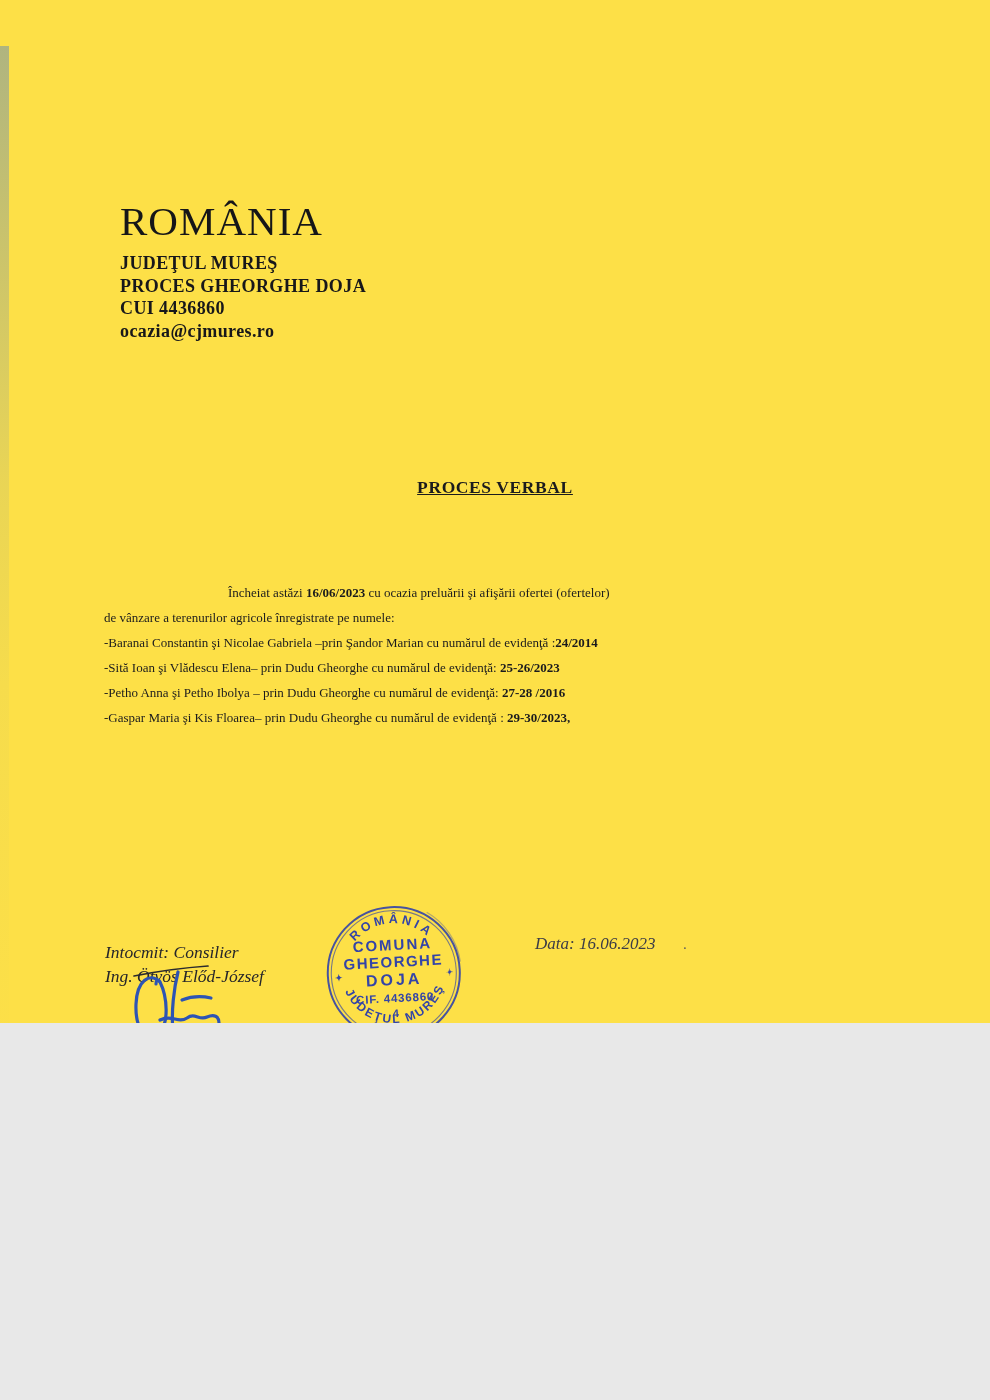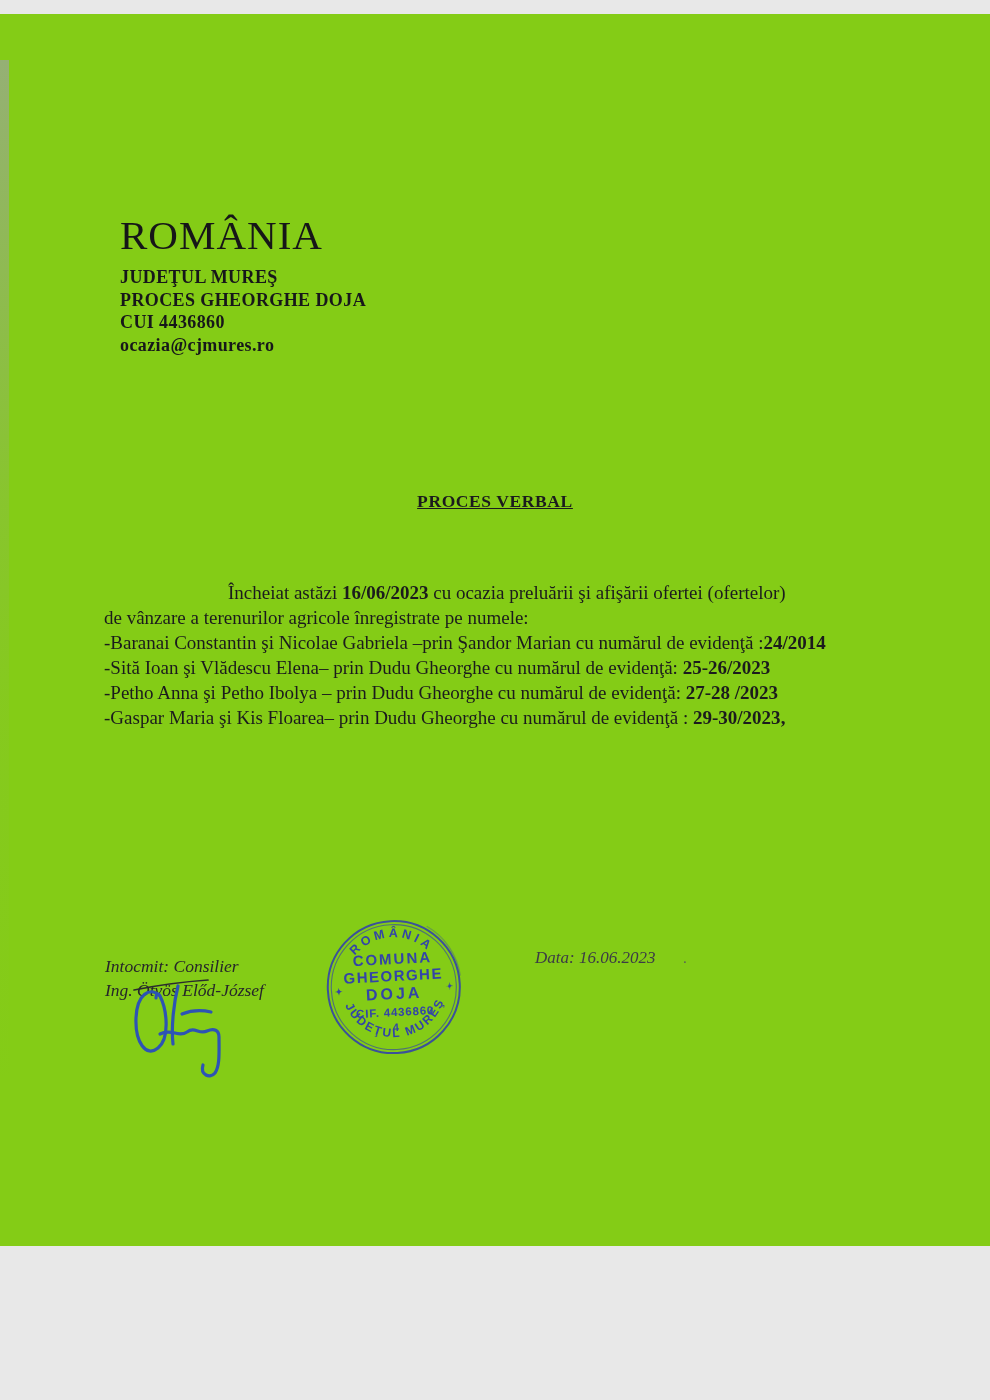--- a/index.html
+++ b/index.html
@@ -1,23 +1,22 @@
 <!DOCTYPE html>
 <html><head>
 <meta charset="utf-8">
 <style>
   html,body{margin:0;padding:0;background:#e8e8e8;}
   .page{
     position:relative;
-    width:990px;height:1232px;
-    background:#84cc16;
+    width:990px;height:1023px;
+    background:#fde047;
     overflow:hidden;
     font-family:"Liberation Serif", serif;
     color:#1b1b1d;
-    margin-top:14px;
   }
   
   .edge-strip{
     position:absolute;left:0;top:46px;width:9px;height:1030px;
     background:linear-gradient(180deg,
       rgba(154,168,143,0.78) 0%,
       rgba(154,168,143,0.48) 22%,
       rgba(154,168,143,0.20) 42%,
       rgba(154,168,143,0.07) 62%,
       rgba(154,168,143,0.0) 100%);
@@ -26,22 +25,22 @@
   .country{
     font-size:41px;line-height:50px;font-weight:400;
     letter-spacing:1px;color:#161618;
   }
   .lh-lines{margin-top:6px;font-weight:bold;font-size:18px;line-height:22.5px;letter-spacing:0.4px;color:#17171a;}
   .doc-title{
     position:absolute;left:0;top:477px;width:990px;
     text-align:center;font-weight:bold;font-size:17.5px;letter-spacing:0.6px;text-decoration:underline;
   }
   .body-block{
-    position:absolute;left:104px;top:566px;width:800px;
-    font-size:19px;line-height:25px;white-space:nowrap;
+    position:absolute;left:104px;top:580px;width:800px;
+    font-size:13px;line-height:25px;white-space:nowrap;
   }
   .intro-line1{padding-left:124px;}
   .entry b, .intro-line1 b{font-weight:bold;}
   .sig-block{position:absolute;left:105px;top:940px;font-style:italic;font-size:17.5px;line-height:24px;color:#26262a;}
   .strike-svg{position:absolute;left:130px;top:960px;}
   .signature-svg{position:absolute;left:126px;top:966px;}
   .stamp-wrap{position:absolute;left:322px;top:900px;transform:rotate(-3deg);}
   .date-block{position:absolute;left:535px;top:934px;font-style:italic;font-size:17px;color:#3c3c46;}
   .date-block .stray{display:inline-block;margin-left:28px;color:#55555e;font-size:14px;}
 </style>
@@ -62,21 +61,21 @@
     </div>
   </div>
 
   <div class="doc-title">PROCES VERBAL</div>
 
   <div class="body-block">
     <div class="intro-line1"><span>Încheiat astăzi </span><b>16/06/2023</b><span> cu ocazia preluării şi afişării ofertei (ofertelor)</span></div>
     <div>de vânzare a terenurilor agricole înregistrate pe numele:</div>
     <div class="entry"><span>-Baranai Constantin şi Nicolae Gabriela –prin Şandor Marian cu numărul de evidenţă :</span><b>24/2014</b><b></b></div>
     <div class="entry"><span>-Sită Ioan şi Vlădescu Elena– prin Dudu Gheorghe cu numărul de evidenţă: </span><b>25-26/2023</b><b></b></div>
-    <div class="entry"><span>-Petho Anna şi Petho Ibolya – prin Dudu Gheorghe cu numărul de evidenţă: </span><b>27-28 /2023</b><b></b></div>
+    <div class="entry"><span>-Petho Anna şi Petho Ibolya – prin Dudu Gheorghe cu numărul de evidenţă: </span><b>27-28 /2016</b><b></b></div>
     <div class="entry"><span>-Gaspar Maria şi Kis Floarea– prin Dudu Gheorghe  cu numărul de evidenţă : </span><b>29-30/2023</b><b>,</b></div>
   </div>
 
   <div class="sig-block">
     <div>Intocmit: Consilier</div>
     <div><span>Ing. </span><span>Ötvös</span><span> Előd-József</span></div>
   </div>
 
   <svg class="strike-svg" width="84" height="22">
     <path d="M4,16 C24,12 50,8 78,6" stroke="#2a2a2e" stroke-width="1.7" fill="none" stroke-linecap="round"></path>

